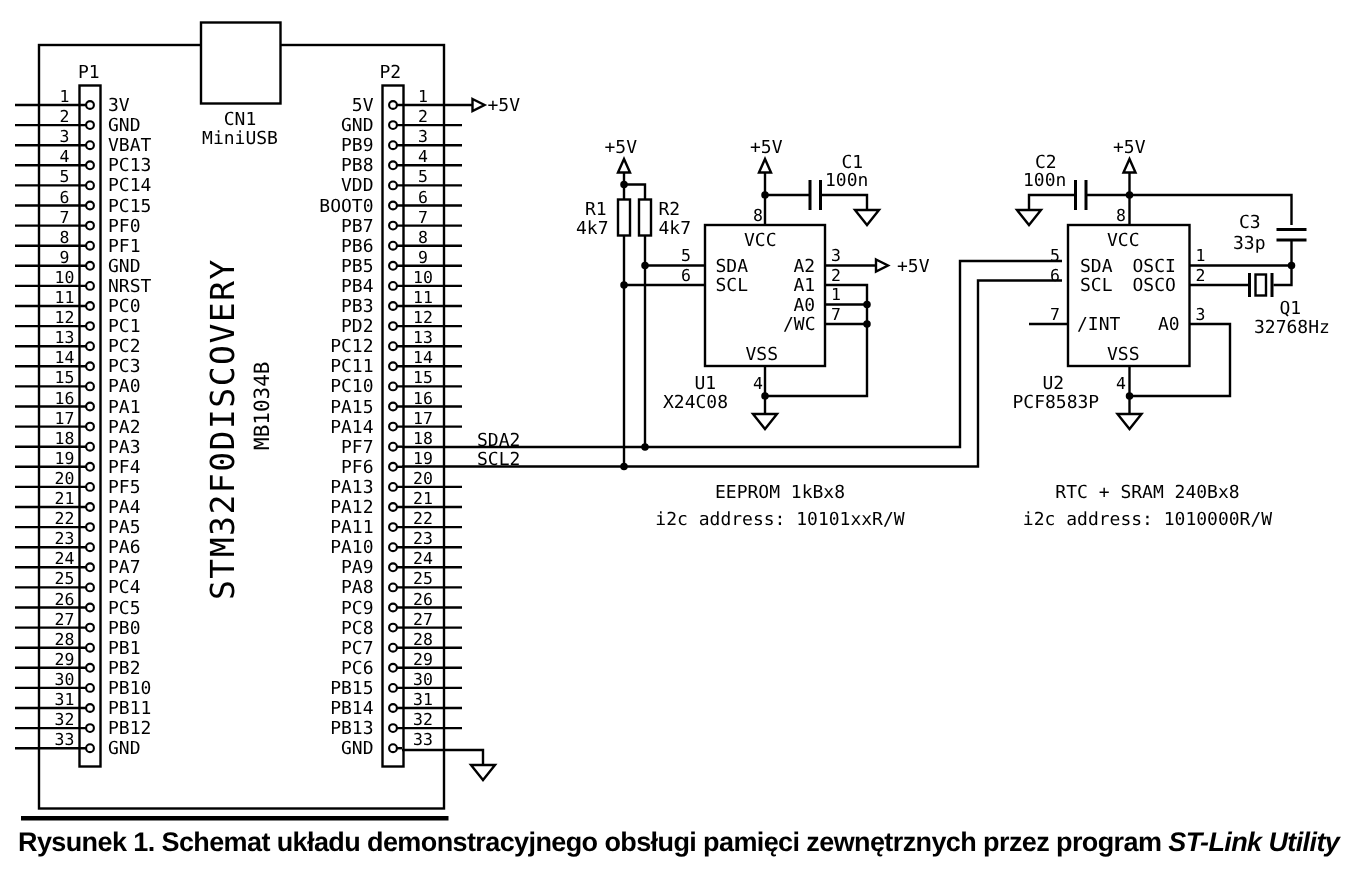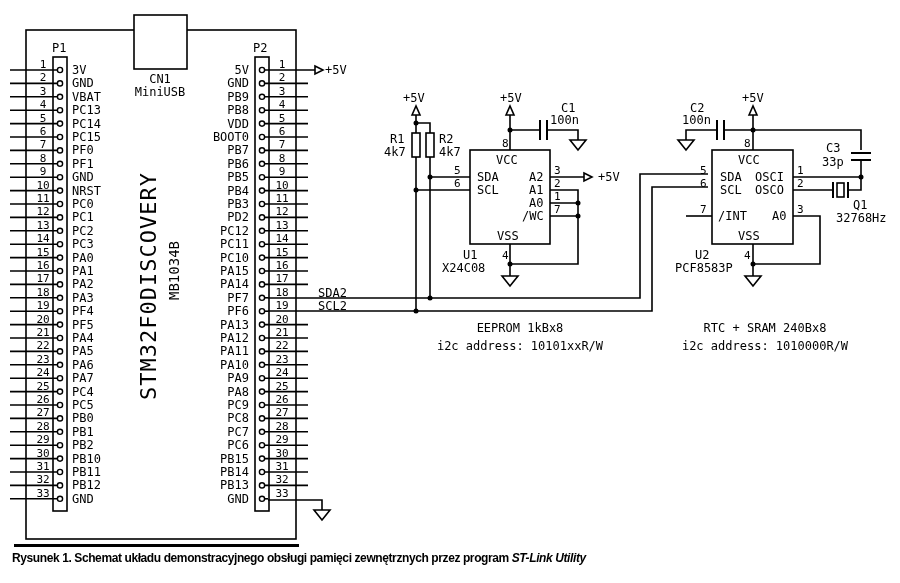--- a/index.html
+++ b/index.html
@@ -9,21 +9,21 @@
   .lbl { font-size:12px; }
   .pin { font-size:11px; }
   .big { font-size:22px; letter-spacing:1px; }
   .mid { font-size:14px; }
   .w { stroke:#000; stroke-width:1.6; fill:none; }
   .wt { stroke:#000; stroke-width:2; fill:none; }
   .dot { fill:#000; }
   .pinc { stroke:#000; stroke-width:1.4; fill:#fff; }
   #caption-rule { position:absolute; left:14px; top:544px; width:285px; height:3px; background:#000; }
   #caption { position:absolute; left:12px; top:551px; font-family:"Liberation Sans", sans-serif; font-weight:bold;
-             font-size:12px; letter-spacing:-0.4px; color:#000; white-space:nowrap; }
+             font-size:18px; letter-spacing:-0.4px; color:#000; white-space:nowrap; }
   #caption i { font-style:italic; }
 </style>
 </head>
 <body>
 
 <svg id="schematic" viewBox="0 0 900 545" xmlns="http://www.w3.org/2000/svg">
 
   <rect x="26" y="30" width="270" height="509" class="w"></rect>
   <rect x="134" y="15" width="53" height="54" class="w" fill="#fff" style="fill:#fff"></rect>
   <text class="lbl" x="160" y="83" text-anchor="middle">CN1</text>

